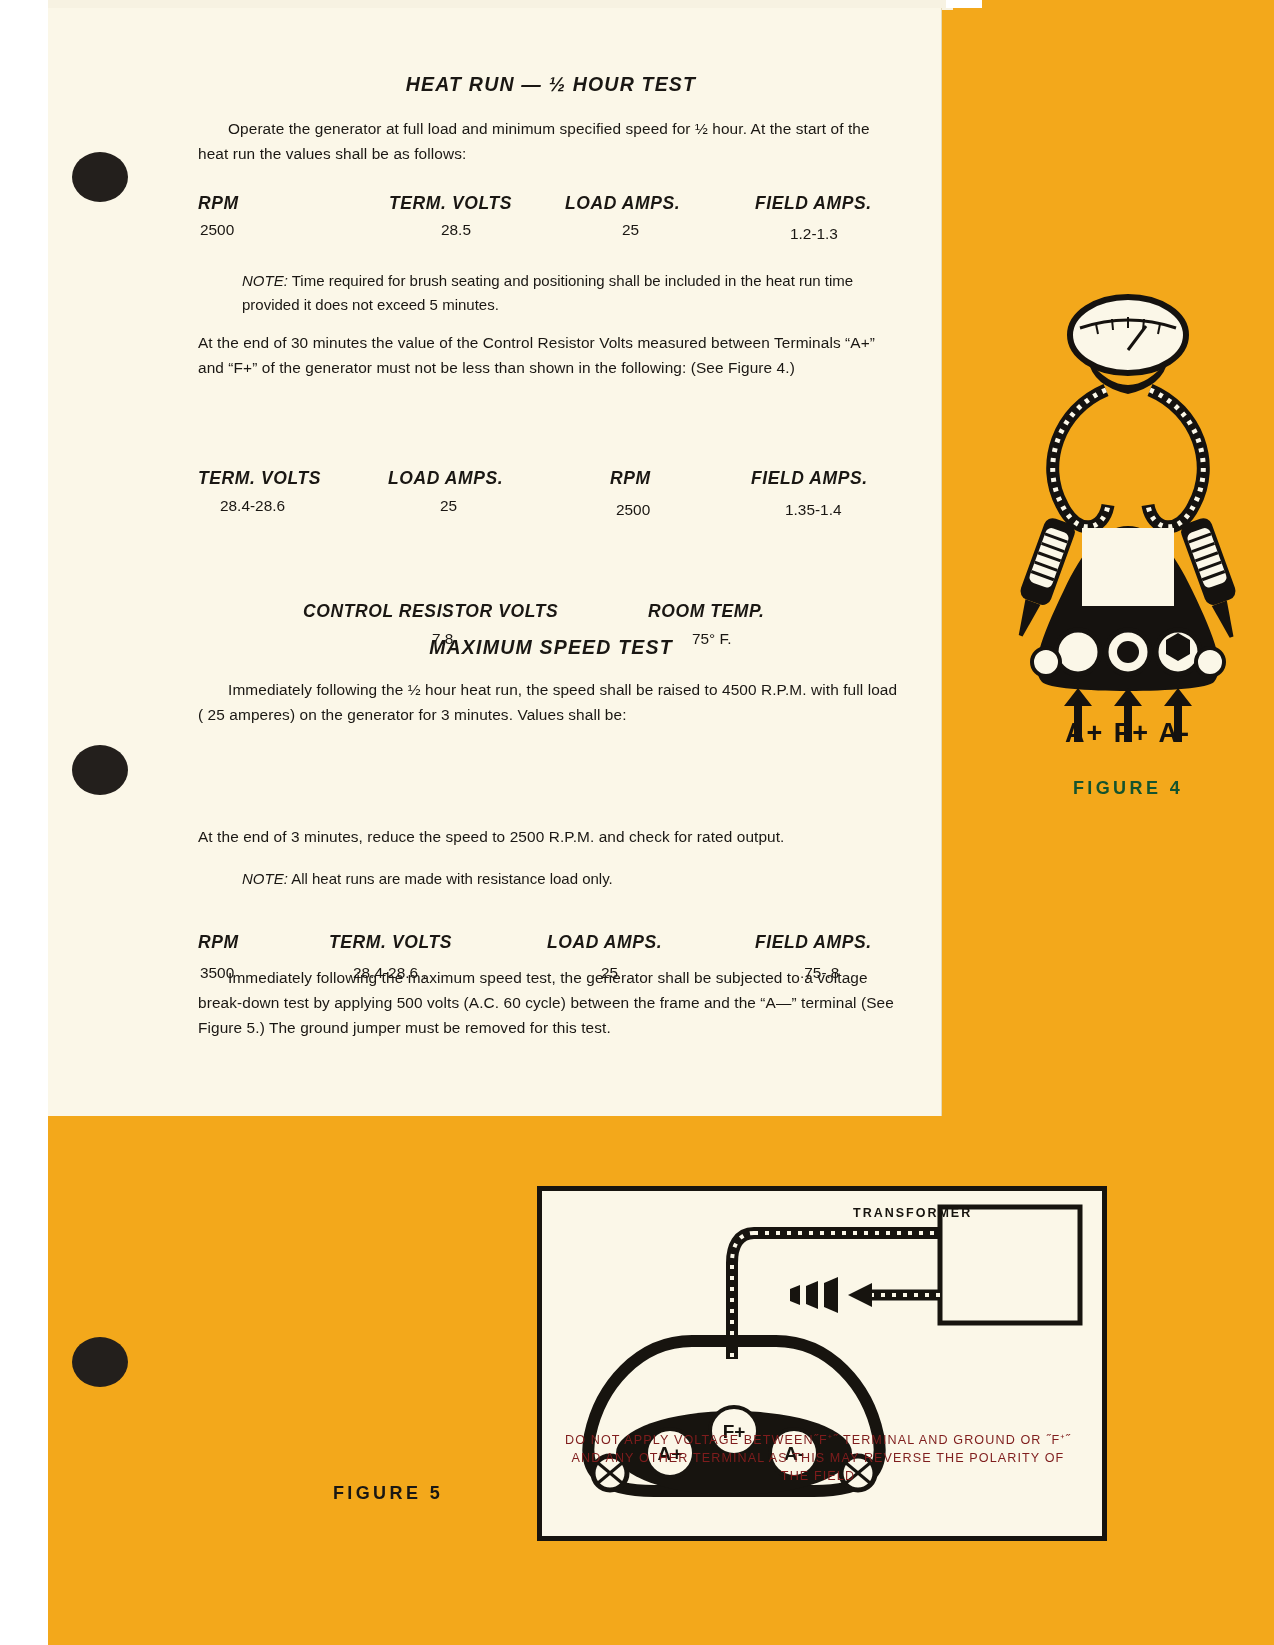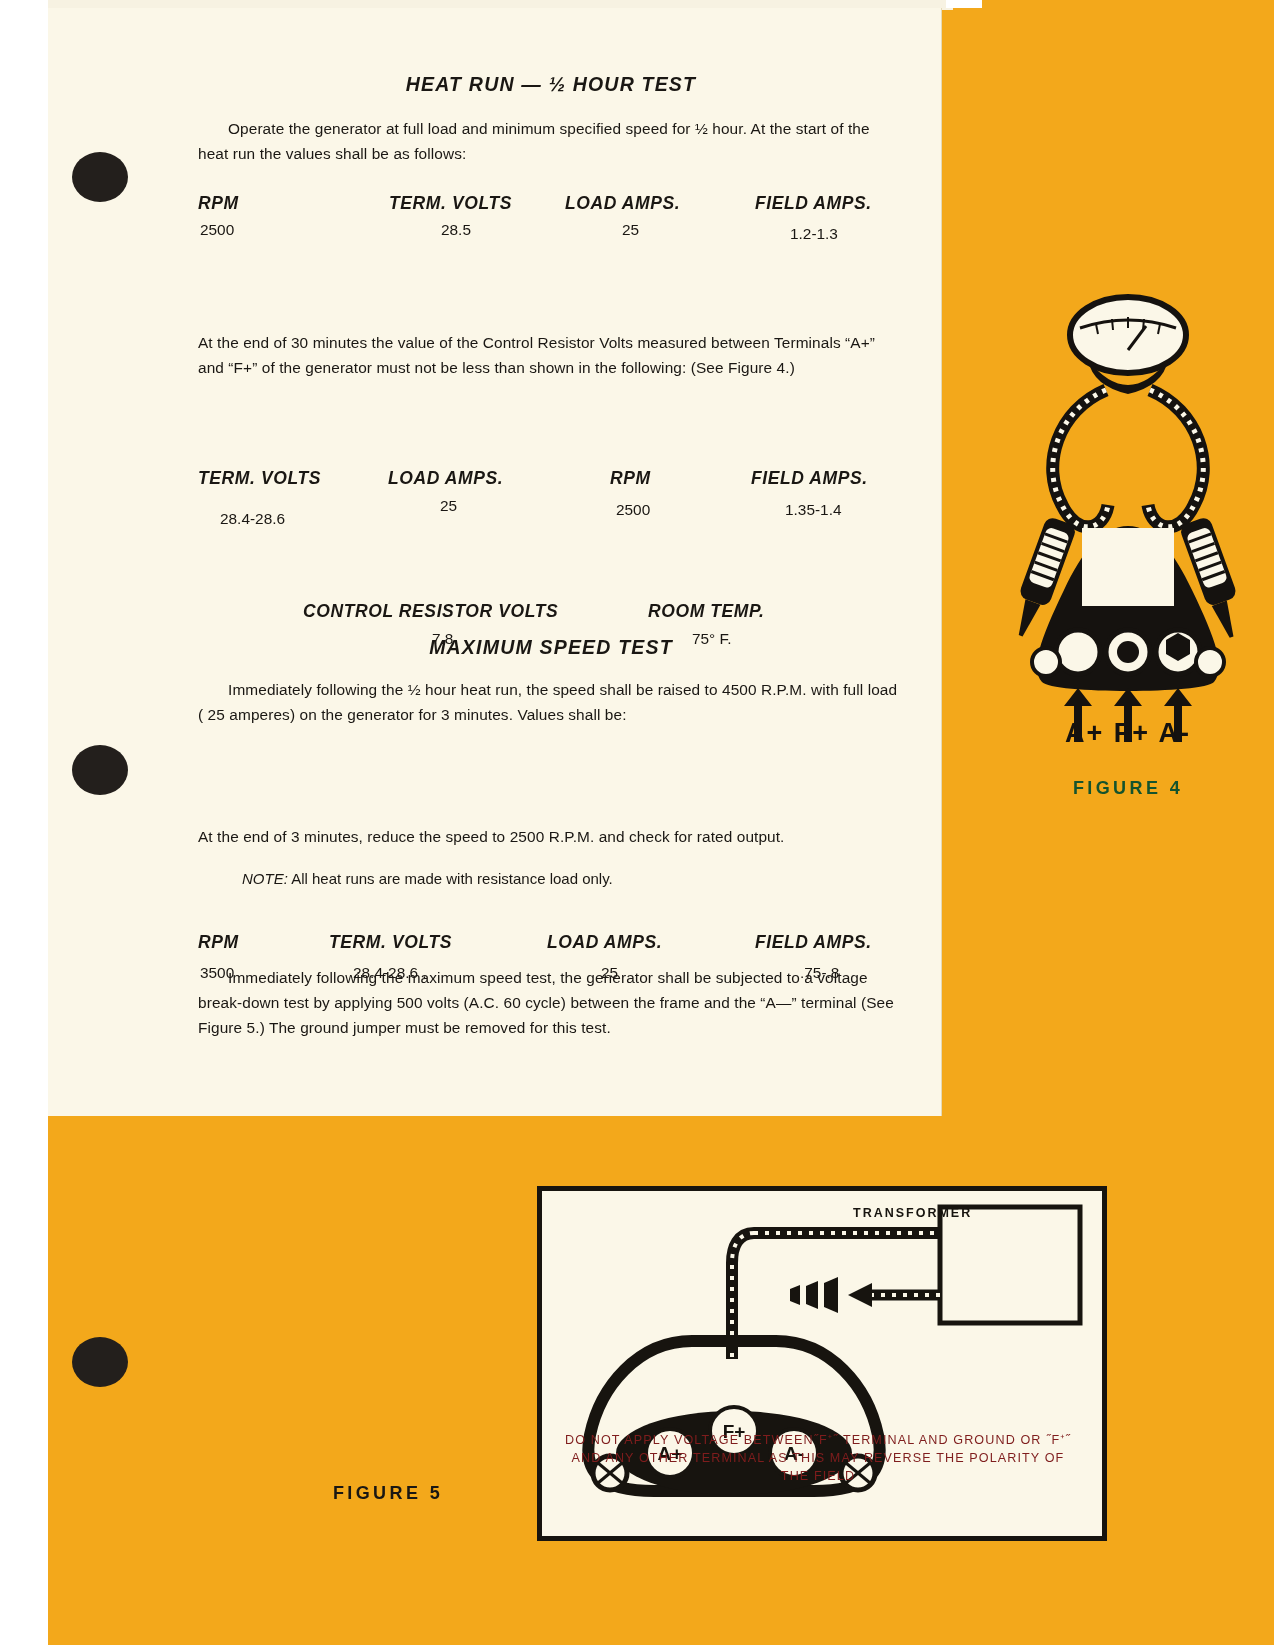--- a/index.html
+++ b/index.html
@@ -207,31 +207,34 @@
     <span class="hdr" style="left:0px;   top:0px;">RPM</span>
     <span class="hdr" style="left:191px; top:0px;">TERM. VOLTS</span>
     <span class="hdr" style="left:367px; top:0px;">LOAD AMPS.</span>
     <span class="hdr" style="left:557px; top:0px;">FIELD AMPS.</span>
     <span class="val" style="left:2px;   top:28px;">2500</span>
     <span class="val" style="left:243px; top:28px;">28.5</span>
     <span class="val" style="left:424px; top:28px;">25</span>
     <span class="val" style="left:592px; top:32px;">1.2-1.3</span>
   </div>
 
+  <div class="col" style="top:269px; width:690px;">
+    <p class="note"><span class="lbl">NOTE:</span> <span>Time required for brush seating and positioning shall be included in the heat run time provided it does not exceed 5 minutes.</span></p>
+  </div>
 
   <div class="col" style="top:331px; width:706px;">
     <p class="body">At the end of 30 minutes the value of the Control Resistor Volts measured between Terminals “A+” and “F+” of the generator must not be less than shown in the following: (See Figure 4.)</p>
   </div>
 
   <div class="col dtable" style="top:408px; height:60px;">
     <span class="hdr" style="left:0px;   top:0px;">TERM. VOLTS</span>
     <span class="hdr" style="left:190px; top:0px;">LOAD AMPS.</span>
     <span class="hdr" style="left:412px; top:0px;">RPM</span>
     <span class="hdr" style="left:553px; top:0px;">FIELD AMPS.</span>
-    <span class="val" style="left:22px;  top:42px;">28.4-28.6</span>
+    <span class="val" style="left:22px;  top:29px;">28.4-28.6</span>
     <span class="val" style="left:242px; top:29px;">25</span>
     <span class="val" style="left:418px; top:33px;">2500</span>
     <span class="val" style="left:587px; top:33px;">1.35-1.4</span>
   </div>
 
   <div class="col dtable" style="top:481px; height:60px;">
     <span class="hdr" style="left:105px; top:0px;">CONTROL RESISTOR VOLTS</span>
     <span class="hdr" style="left:450px; top:0px;">ROOM TEMP.</span>
     <span class="val" style="left:234px; top:29px;">7.8</span>
     <span class="val" style="left:494px; top:29px;">75° F.</span>

